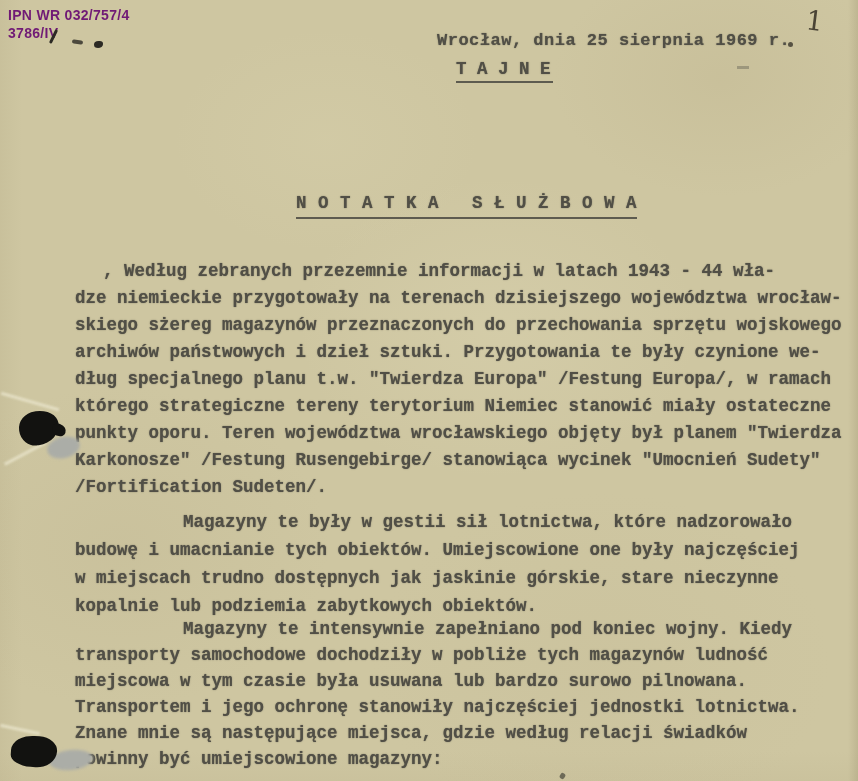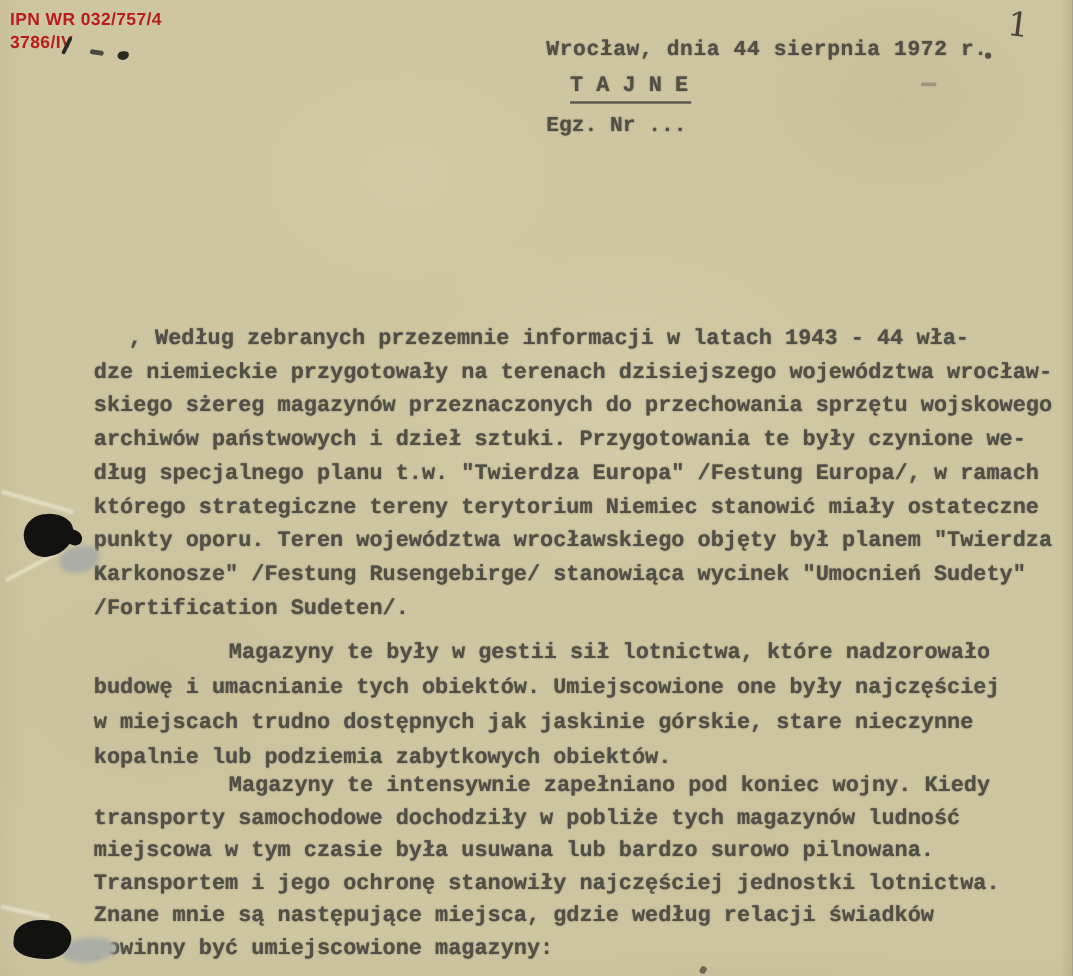--- a/index.html
+++ b/index.html
@@ -25,21 +25,21 @@
   .para{position:absolute;left:75px;width:790px;}
   .p1{top:258px;}
   .p2{top:508px;}
   .p2 .line{height:28px;line-height:28px;}
   .p3{top:616px;}
   .p3 .line{height:26px;line-height:26px;}
   .ind1{padding-left:28px;}
   .ind{padding-left:108px;}
 
   .stamp{position:absolute;left:8px;top:6px;font-family:"Liberation Sans","DejaVu Sans",sans-serif;
-         font-size:14px;font-weight:600;color:#b91c1c;line-height:18px;letter-spacing:.3px;}
+         font-size:14px;font-weight:600;color:#701a75;line-height:18px;letter-spacing:.3px;}
   .pagenum{position:absolute;left:806px;top:5px;font-family:"DejaVu Serif",serif;
            font-size:27px;color:#4a4436;transform:rotate(7deg);}
   .header{position:absolute;left:437px;top:27px;}
   .date-line{font-size:17px;height:28px;line-height:28px;white-space:pre;letter-spacing:.5px;}
   .tajne{display:inline-block;margin-top:3px;font-size:17.5px;line-height:22px;
          border-bottom:2.5px solid rgba(81,79,70,.9);padding:0 2px 1px 0;white-space:pre;margin-left:19px;}
   .egz{margin-top:7px;font-size:17px;height:24px;line-height:24px;white-space:pre;}
   .doc-title{position:absolute;left:296px;top:193px;display:inline-block;
          font-size:17.5px;line-height:21px;letter-spacing:.5px;white-space:pre;
          border-bottom:2.5px solid rgba(81,79,70,.9);padding-bottom:3px;}
@@ -75,26 +75,26 @@
     <div>3786/IV</div>
   </div>
   <div class="mark tick"></div>
   <div class="mark smudge1"></div>
   <div class="mark smudge2"></div>
 
   <div class="pagenum">1</div>
   <div class="mark dot1"></div>
 
   <div class="header ink">
-    <div class="date-line">Wrocław, dnia 44 sierpnia 1972 r.</div>
+    <div class="date-line">Wrocław, dnia 25 sierpnia 1969 r.</div>
     <div><span class="tajne">T A J N E</span></div>
-    <div class="egz">Egz. Nr ...</div>
   </div>
   <div class="mark dash-tajne"></div>
 
+  <div class="doc-title ink">N O T A T K A   S Ł U Ż B O W A</div>
 
   <div class="para p1 ink">
     <div class="line ind1">, Według zebranych przezemnie informacji w latach 1943 - 44 wła-</div>
     <div class="line">dze niemieckie przygotowały na terenach dzisiejszego województwa wrocław-</div>
     <div class="line">skiego sżereg magazynów przeznaczonych do przechowania sprzętu wojskowego</div>
     <div class="line">archiwów państwowych i dzieł sztuki. Przygotowania te były czynione we-</div>
     <div class="line">dług specjalnego planu t.w. "Twierdza Europa" /Festung Europa/, w ramach</div>
     <div class="line">którego strategiczne tereny terytorium Niemiec stanowić miały ostateczne</div>
     <div class="line">punkty oporu. Teren województwa wrocławskiego objęty był planem "Twierdza</div>
     <div class="line">Karkonosze" /Festung Rusengebirge/ stanowiąca wycinek "Umocnień Sudety"</div>

